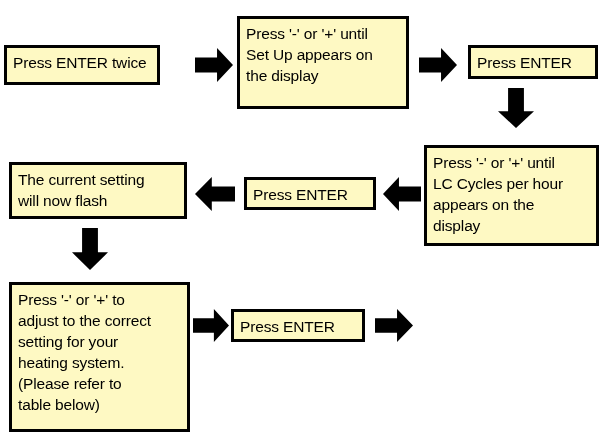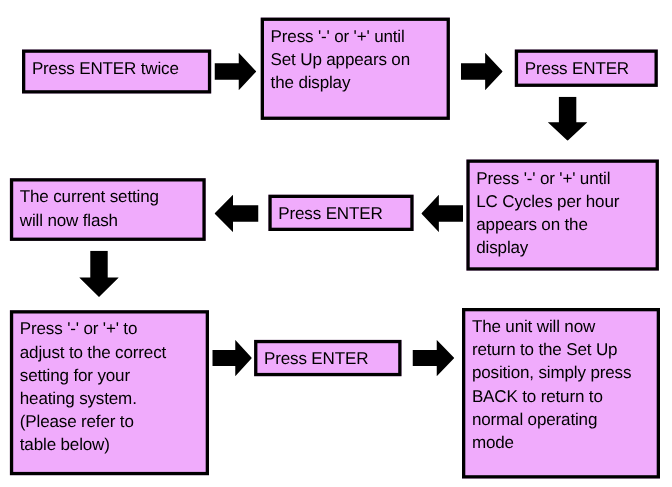--- a/index.html
+++ b/index.html
@@ -12,64 +12,58 @@
     width: 611px;
     height: 443px;
     background: #ffffff;
     font-family: "Liberation Sans", sans-serif;
     overflow: hidden;
   }
   .node {
     position: absolute;
     box-sizing: border-box;
     border: 3px solid #000000;
-    background: #f0abfc;
+    background: #fef9c3;
     color: #000000;
     font-size: 15.5px;
     line-height: 21px;
     padding: 4px 0 0 6px;
     white-space: pre-line;
     letter-spacing: -0.15px;
   }
   .arrow {
     position: absolute;
     display: block;
   }
   .arrow svg { display: block; }
 </style>
 </head>
 <body>
 
 <div id="canvas">
 
-  <div class="node" style="left: 20px; top: 45px; width: 172px; height: 40px; border-color: rgb(0, 0, 0); color: rgb(0, 0, 0);">Press ENTER twice</div>
+  <div class="node" style="left: 4px; top: 45px; width: 156px; height: 40px; border-color: rgb(0, 0, 0); color: rgb(0, 0, 0);">Press ENTER twice</div>
   <div class="node" style="left: 237px; top: 16px; width: 172px; height: 93px; border-color: rgb(0, 0, 0); color: rgb(0, 0, 0);">Press '-' or '+' until
 Set Up appears on
 the display</div>
   <div class="node" style="left: 468px; top: 45px; width: 130px; height: 34px; border-color: rgb(0, 0, 0); color: rgb(0, 0, 0);">Press ENTER</div>
   <div class="node" style="left: 424px; top: 145px; width: 175px; height: 101px; border-color: rgb(0, 0, 0); color: rgb(0, 0, 0);">Press '-' or '+' until
 LC Cycles per hour
 appears on the
 display</div>
   <div class="node" style="left: 244px; top: 177px; width: 132px; height: 33px; border-color: rgb(0, 0, 0); color: rgb(0, 0, 0);">Press ENTER</div>
   <div class="node" style="left: 9px; top: 282px; width: 181px; height: 150px; border-color: rgb(0, 0, 0); color: rgb(0, 0, 0);">Press '-' or '+' to
 adjust to the correct
 setting for your
 heating system.
 (Please refer to
 table below)</div>
   <div class="node" style="left: 9px; top: 162px; width: 178px; height: 57px; border-color: rgb(0, 0, 0); color: rgb(0, 0, 0);">The current setting
 will now flash</div>
   <div class="node" style="left: 231px; top: 309px; width: 134px; height: 33px; border-color: rgb(0, 0, 0); color: rgb(0, 0, 0);">Press ENTER</div>
-  <div class="node" style="left: 420px; top: 280px; width: 180px; height: 155px; border-color: rgb(0, 0, 0); color: rgb(0, 0, 0);">The unit will now
-return to the Set Up
-position, simply press
-BACK to return to
-normal operating
-mode</div>
 
   <span class="arrow" style="left: 195px; top: 48px; width: 38px; height: 34px;">
       <svg width="38" height="34" viewBox="0 0 38 34">
         <polygon points="0,9.520000000000001 22.04,9.520000000000001 22.04,0 38,17 22.04,34 22.04,24.48 0,24.48" fill="#000000"></polygon>
       </svg>
     </span>
   <span class="arrow" style="left: 419px; top: 48px; width: 38px; height: 34px;">
       <svg width="38" height="34" viewBox="0 0 38 34">
         <polygon points="0,9.520000000000001 22.04,9.520000000000001 22.04,0 38,17 22.04,34 22.04,24.48 0,24.48" fill="#000000"></polygon>
       </svg>

